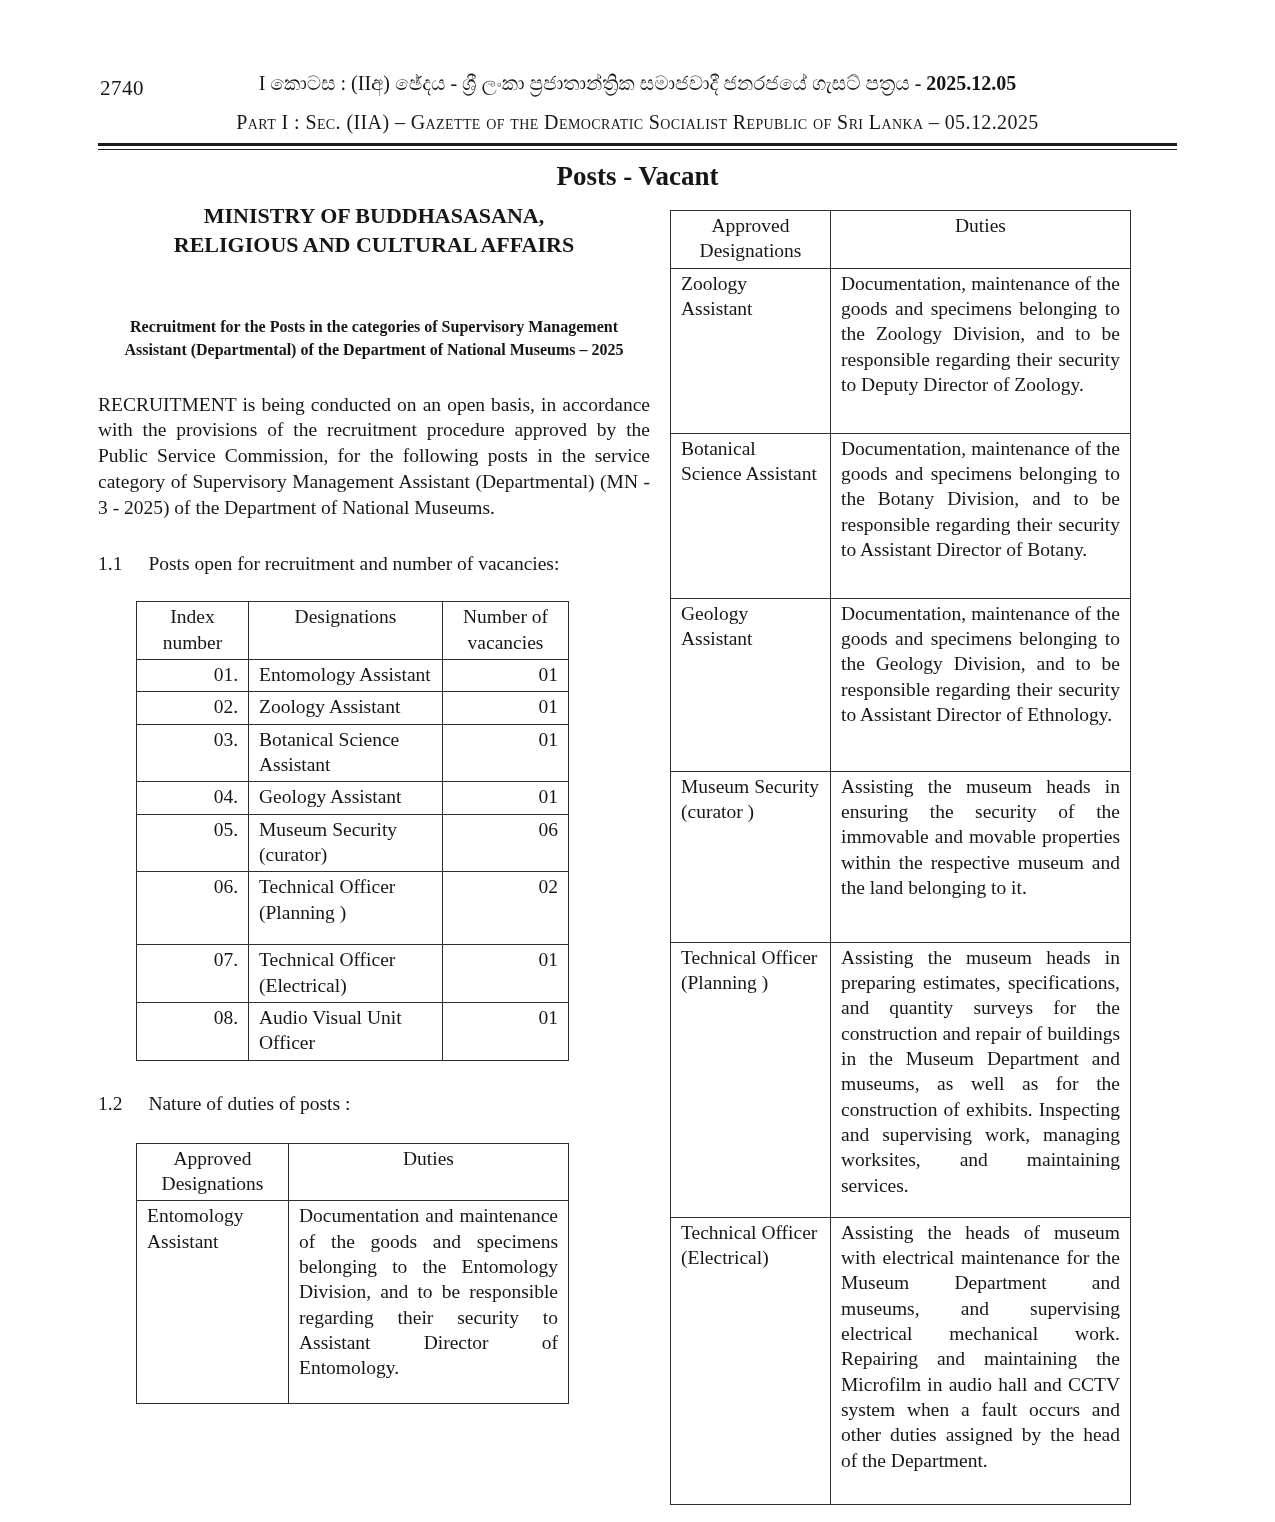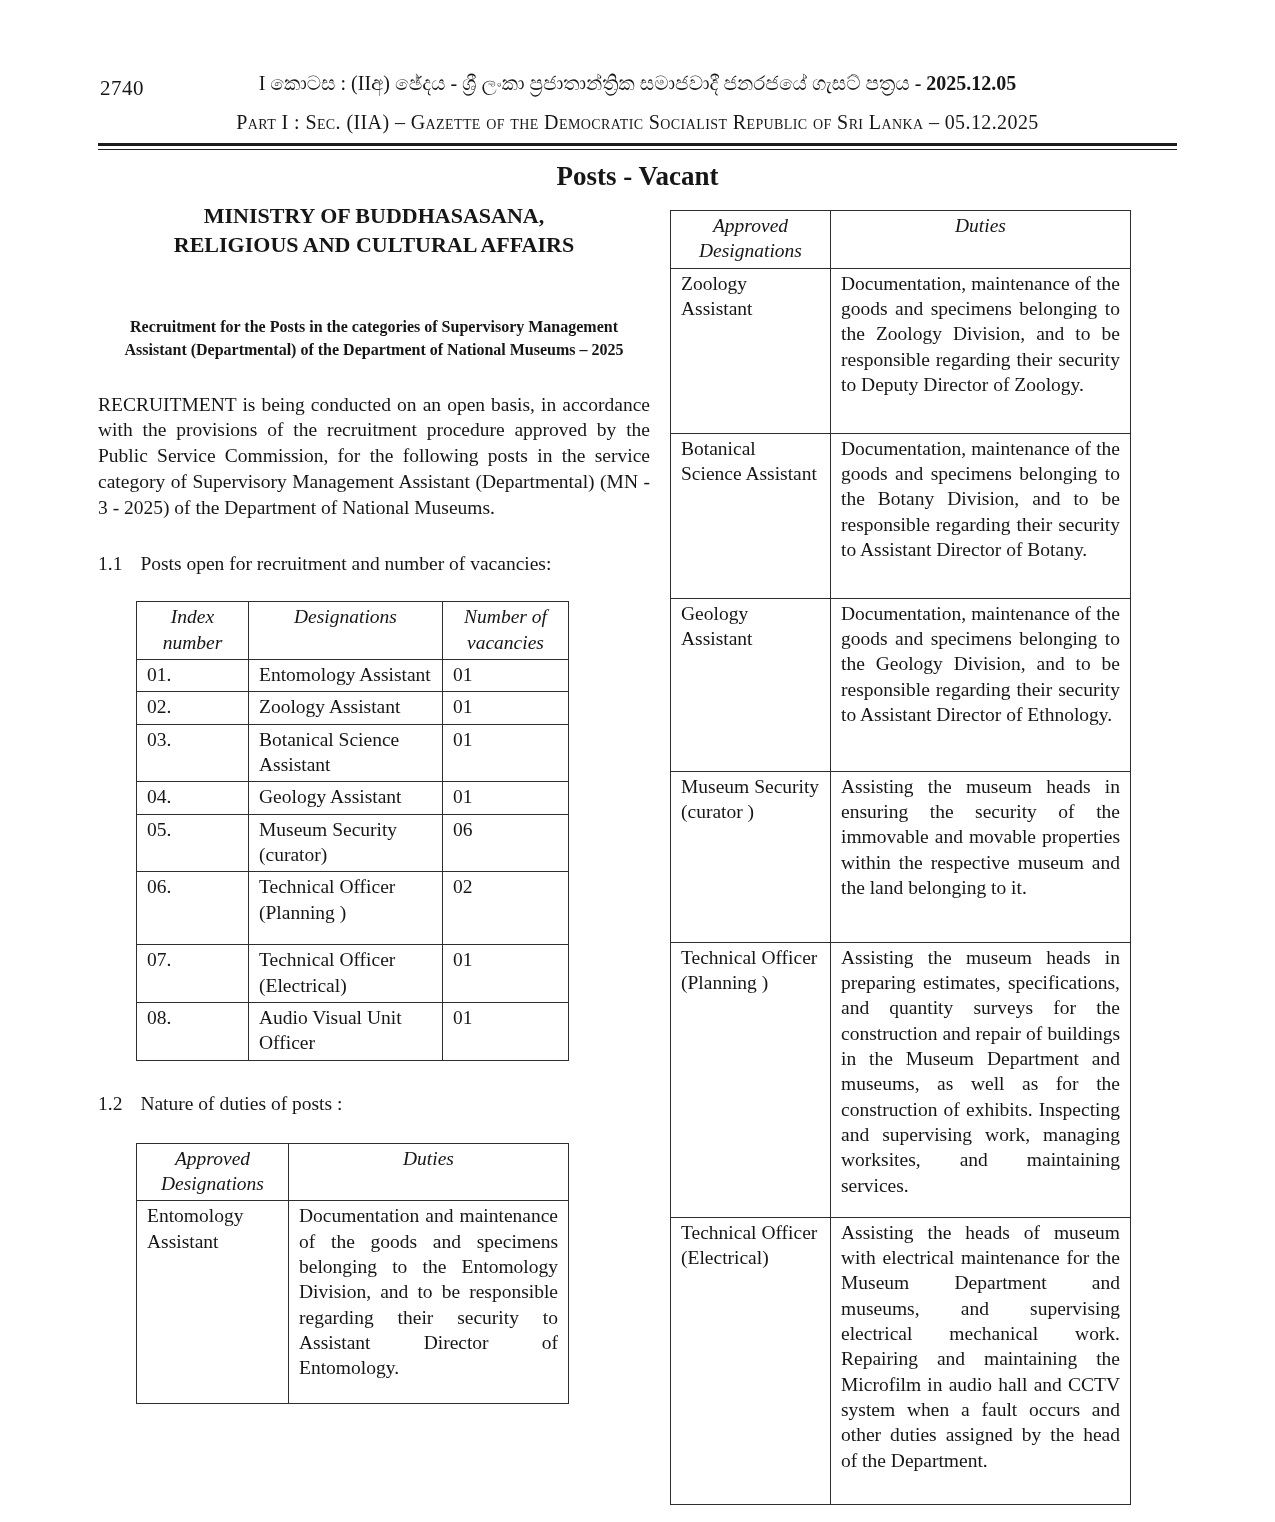--- a/index.html
+++ b/index.html
@@ -22,39 +22,39 @@
 
   
   .cols { display:flex; gap:20px; align-items:flex-start; }
   .col-left  { width:552px; flex:0 0 auto; }
   .col-right { width:460px; flex:0 0 auto; }
 
   .ministry { font-size:22px; font-weight:bold; text-align:center; line-height:1.3; }
   .subtitle { font-size:16px; font-weight:bold; text-align:center; line-height:1.45; margin-top:56px; padding:0 6px; }
   .para { font-size:19.5px; line-height:1.33; text-align:justify; margin-top:30px; }
   .section-line { font-size:19.5px; margin-top:32px; }
-  .section-num { margin-right:18px; }
+  .section-num { margin-right:26px; }
 
   
   table { border-collapse:collapse; table-layout:fixed; }
   td, th {
     border:1.5px solid #2e2e2e;
     padding:2px 10px 4px 10px;
     vertical-align:top;
     font-size:19.5px;
     line-height:1.3;
     overflow:hidden;
   }
-  th { font-style:italic; font-weight:normal; text-align:center; }
+  th { font-weight:normal; text-align:center; }
 
   .vacancies-table { width:432px; margin:26px 0 0 38px;padding-left:32px; }
   .vacancies-table col.c-index { width:112px; }
   .vacancies-table col.c-desig { width:194px; }
   .vacancies-table col.c-count { width:126px; }
-  .vacancies-table td.center { text-align:left; }
+  .vacancies-table td.center { text-align:right; }
   .vacancies-table tr.tall td { height:66px; }
 
   .duties-table-left { width:432px; margin:28px 0 0 38px; }
   .duties-table-left col.c-desig { width:152px; }
   .duties-table-left col.c-duties { width:280px; }
 
   .duties-table-right { width:460px; margin-top:8px; }
   .duties-table-right col.c-desig { width:160px; }
   .duties-table-right col.c-duties { width:300px; }
 

